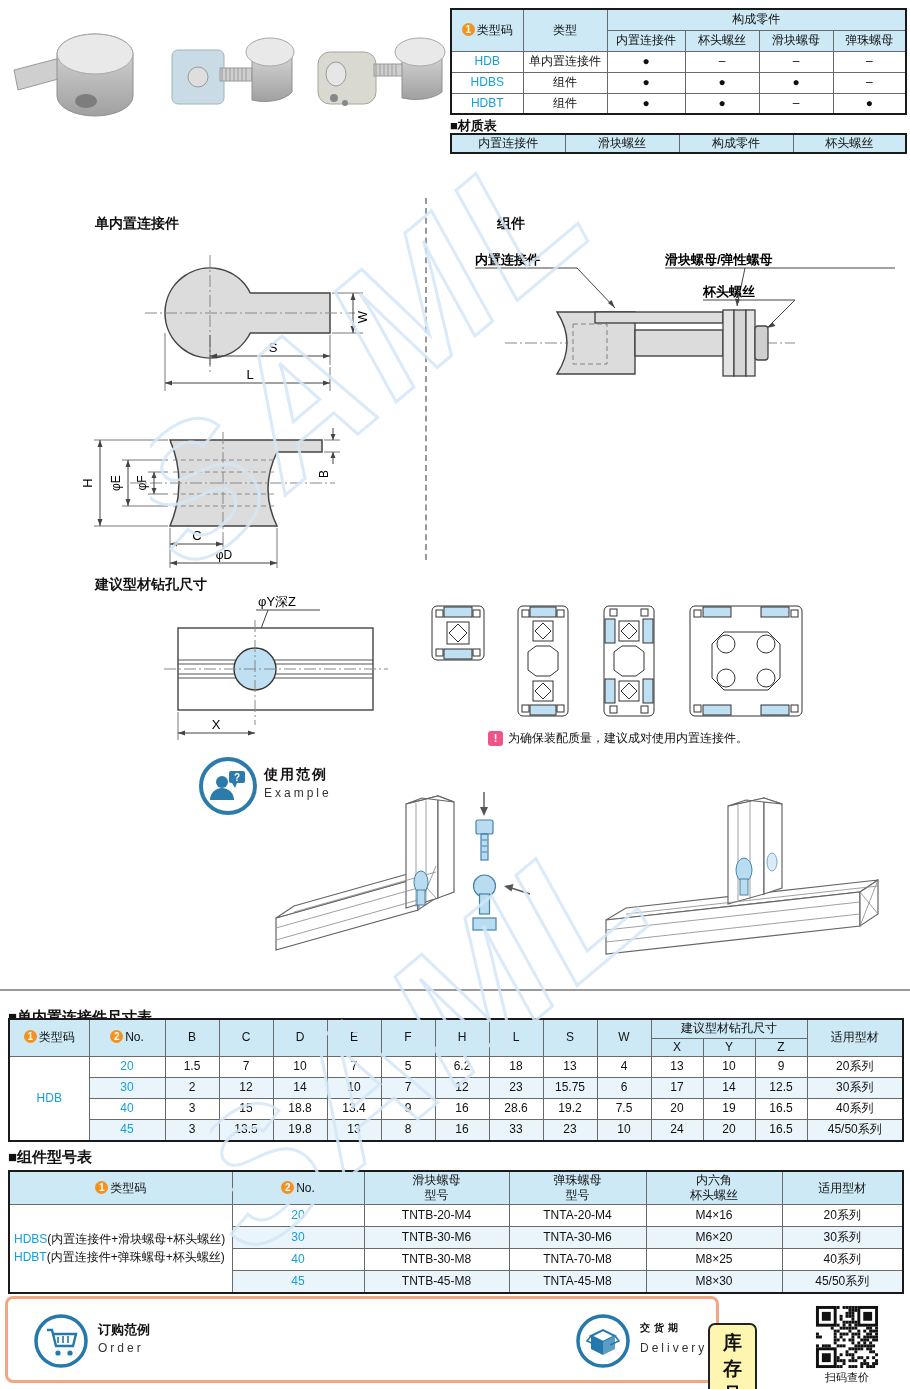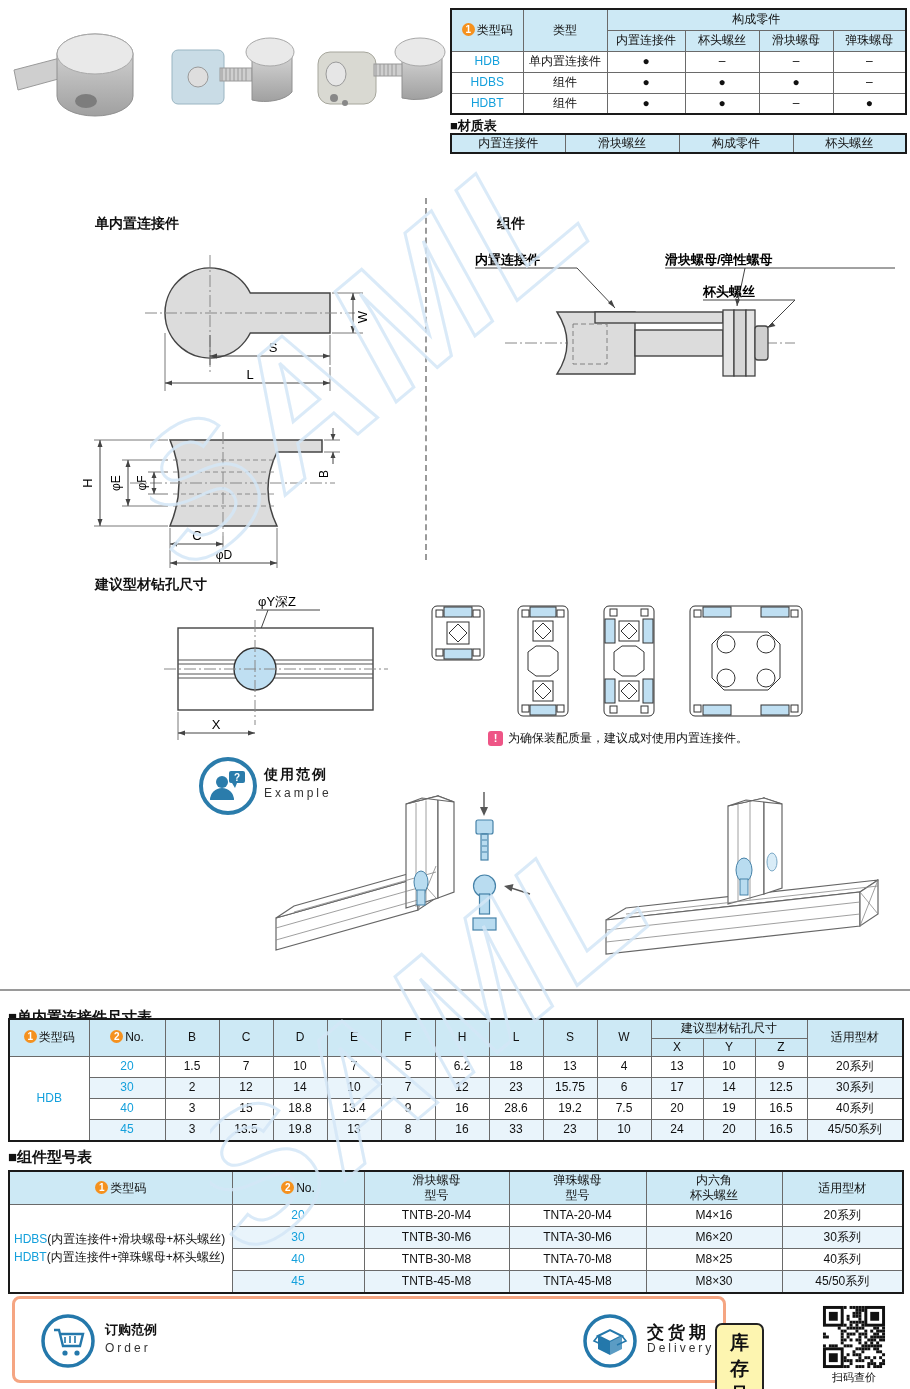--- a/index.html
+++ b/index.html
@@ -531,40 +531,40 @@
   <tr style="height:22px">
     <td class="code alt">45</td>
     <td class="alt">TNTB-45-M8</td>
     <td class="alt">TNTA-45-M8</td>
     <td class="alt">M8×30</td>
     <td class="alt">45/50系列</td>
   </tr>
 </tbody>
   </table>
 
-<div class="abs order-box" style="left:12px;top:1296px;width:714px;height:87px;position:absolute">
+<div class="abs order-box" style="left:5px;top:1296px;width:714px;height:87px;position:absolute">
   <svg style="position:absolute;left:24px;top:13px" width="58" height="58">
     <circle cx="29" cy="29" r="25" fill="#fff" stroke="#2478ab" stroke-width="3.5"></circle>
     <path d="M15,18 h5 l4,16 h17 l3,-12 h-22" fill="none" stroke="#2478ab" stroke-width="2.4"></path>
     <path d="M26,25 v6 M31,24 v7 M36,24 v7" stroke="#2478ab" stroke-width="1.6"></path>
     <circle cx="26" cy="41" r="2.6" fill="#2478ab"></circle>
       <circle cx="38" cy="41" r="2.6" fill="#2478ab"></circle>
   </svg>
   <div style="position:absolute;left:90px;top:22px;font-size:13px;font-weight:bold">订购范例</div>
   <div class="en-sub" style="position:absolute;left:90px;top:42px">Order</div>
 
 
   <svg style="position:absolute;left:566px;top:13px" width="58" height="58">
     <circle cx="29" cy="29" r="25" fill="#fff" stroke="#2478ab" stroke-width="3.5"></circle>
     <polygon points="17,24 29,18 41,24 29,30" fill="#fff" stroke="#2478ab" stroke-width="2"></polygon>
     <polygon points="17,24 29,30 29,43 17,37" fill="#2478ab"></polygon>
     <polygon points="41,24 29,30 29,43 41,37" fill="#5b9cc4"></polygon>
     <path d="M17,24 l-4,5 9,4 M41,24 l4,5 -9,4" fill="none" stroke="#2478ab" stroke-width="1.6"></path>
   </svg>
-  <div style="position:absolute;left:632px;top:22px;font-size:17px;font-weight:bold;letter-spacing:4px">交货期</div>
+  <div style="position:absolute;left:632px;top:22px;font-size:10px;font-weight:bold;letter-spacing:4px">交货期</div>
   <div class="en-sub" style="position:absolute;left:632px;top:42px">Delivery</div>
 
   <div class="badge" style="position:absolute;left:700px;top:24px">库存品</div>
 
   <svg style="position:absolute;left:806px;top:5px" width="66" height="66" viewBox="-2 -2 67 67">
     <rect x="-2" y="-2" width="67" height="67" fill="#fff"></rect>
     <g id="qr-pattern">
         <rect x="21" y="0" width="3" height="3" fill="#111"></rect>
         <rect x="27" y="0" width="3" height="3" fill="#111"></rect>
         <rect x="30" y="0" width="3" height="3" fill="#111"></rect>

